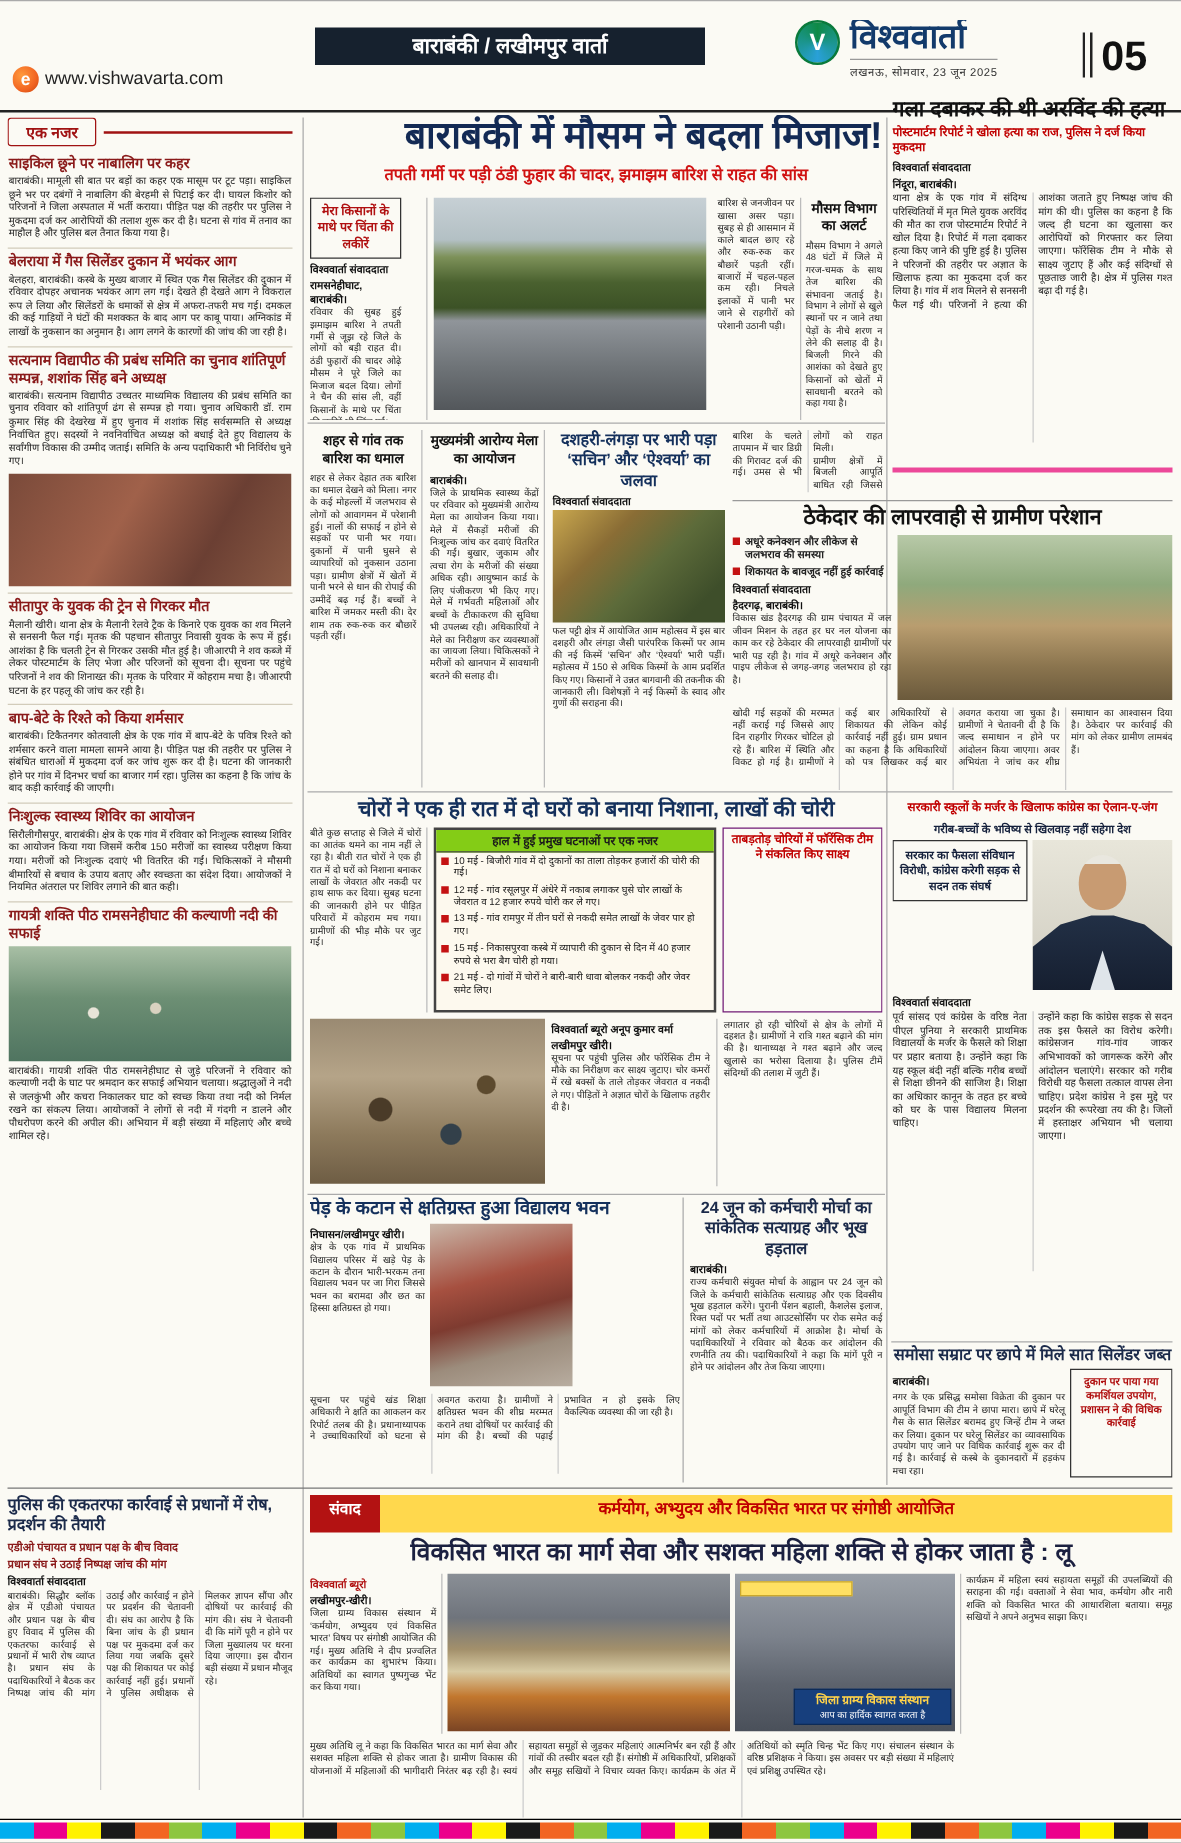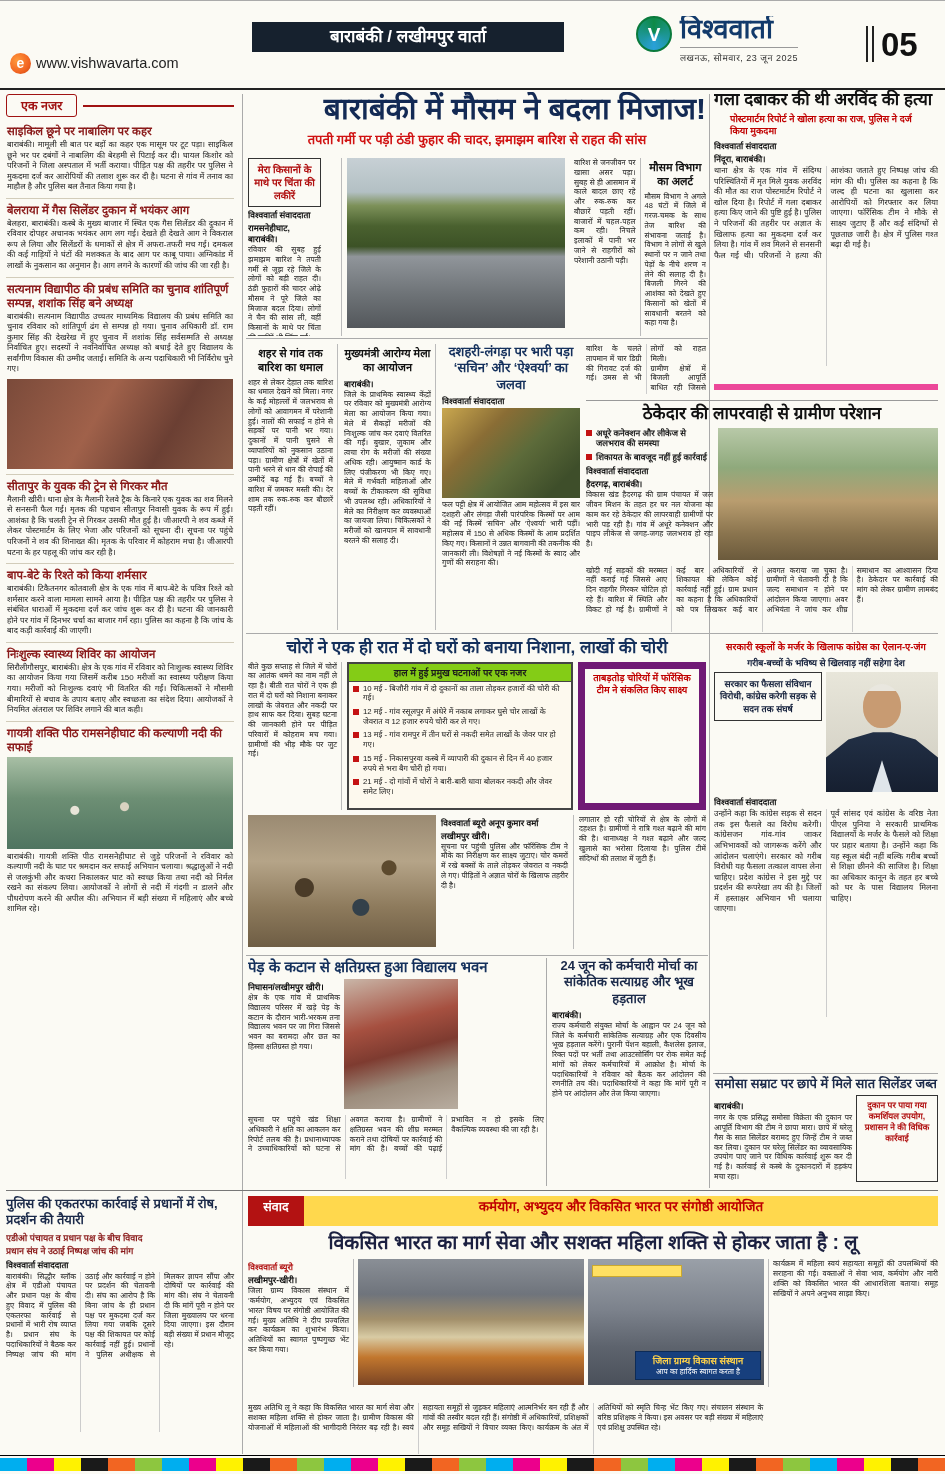--- a/index.html
+++ b/index.html
@@ -49,21 +49,21 @@
   .navy{color:#14305c}
   .mini-h{font-size:11px;font-weight:bold;color:#111;text-align:center;line-height:1.25;margin:3px 0}
   .red-sub{font-size:9.5px;font-weight:bold;color:#c00000;line-height:1.3}
   .note-box{border:1px solid #333;padding:4px 3px;font-size:10px;font-weight:bold;color:#b01010;text-align:center;line-height:1.3}
   .sq{display:inline-block;width:6px;height:6px;background:#c41212;margin-right:4px;flex:0 0 auto;margin-top:2px}
   .bullet-row{display:flex;font-size:8.5px;font-weight:bold;color:#222;line-height:1.25;margin-bottom:3px;text-align:left}
   
   .inc-box{border:2px solid #444;background:#fdf9ee}
   .inc-title{background:#84cc16;border-bottom:1px solid #444;font-size:9.5px;font-weight:bold;text-align:center;padding:2px}
   .inc{display:flex;padding:2px 4px;font-size:7.8px;line-height:1.25;text-align:left}
-  .for-box{border:7px solid #701a75;padding:3px}
+  .for-box{border:1px solid #701a75;padding:3px}
   
   .quote-box{border:1.5px solid #333;padding:5px 4px;font-size:9px;font-weight:bold;text-align:center;color:#15213c;line-height:1.35}
   .punia-photo{background:linear-gradient(#e8e6da,#cfccc0)}
   .pp-face{position:absolute;left:50%;top:12px;width:38px;height:44px;margin-left:-19px;
            border-radius:50% 50% 46% 46%;background:linear-gradient(#e9e7df 0 16%,#c89b72 16%)}
   .pp-suit{position:absolute;bottom:0;left:0;right:0;height:60px;
            background:linear-gradient(#223046,#161f30);
            clip-path:polygon(0 100%,0 42%,20% 12%,42% 0,58% 0,80% 12%,100% 42%,100% 100%)}
   .pp-shirt{position:absolute;bottom:0;left:50%;width:20px;height:32px;margin-left:-10px;
             background:#dfe5ea;clip-path:polygon(50% 0,0 100%,100% 100%)}
@@ -203,23 +203,23 @@
     <div class="byline">विश्ववार्ता संवाददाता</div>
     <div class="photo ph-mango" style="width:100%;height:90px;margin:2px 0"></div>
     <div class="bt7">फल पट्टी क्षेत्र में आयोजित आम महोत्सव में इस बार दशहरी और लंगड़ा जैसी पारंपरिक किस्मों पर आम की नई किस्में ‘सचिन’ और ‘ऐश्वर्या’ भारी पड़ीं। महोत्सव में 150 से अधिक किस्मों के आम प्रदर्शित किए गए। किसानों ने उन्नत बागवानी की तकनीक की जानकारी ली। विशेषज्ञों ने नई किस्मों के स्वाद और गुणों की सराहना की।</div>
   </div>
 
   <div class="abs cols2" style="left:586px;top:344px;width:120px;height:50px">
     <div class="bt7">बारिश के चलते तापमान में चार डिग्री की गिरावट दर्ज की गई। उमस से भी लोगों को राहत मिली।</div>
     <div class="bt7">ग्रामीण क्षेत्रों में बिजली आपूर्ति बाधित रही जिससे लोगों को परेशानी हुई।</div>
   </div>
 
-  <div class="abs" style="left:714px;top:90px;width:224px;height:300px;border-bottom:6px solid #ec4899">
+  <div class="abs" style="left:714px;top:78px;width:224px;height:300px;border-bottom:4px solid #ec4899">
     <div class="art-h1">गला दबाकर की थी अरविंद की हत्या</div>
-    <div class="red-sub" style="margin:3px 16px">पोस्टमार्टम रिपोर्ट ने खोला हत्या का राज, पुलिस ने दर्ज किया मुकदमा</div>
+    <div class="red-sub" style="margin:3px 0">पोस्टमार्टम रिपोर्ट ने खोला हत्या का राज, पुलिस ने दर्ज किया मुकदमा</div>
     <div class="byline">विश्ववार्ता संवाददाता</div>
     <div class="byline">निंदूरा, बाराबंकी।</div>
     <div class="cols2" style="height:200px;margin-top:2px">
       <div class="bt">थाना क्षेत्र के एक गांव में संदिग्ध परिस्थितियों में मृत मिले युवक अरविंद की मौत का राज पोस्टमार्टम रिपोर्ट ने खोल दिया है। रिपोर्ट में गला दबाकर हत्या किए जाने की पुष्टि हुई है। पुलिस ने परिजनों की तहरीर पर अज्ञात के खिलाफ हत्या का मुकदमा दर्ज कर लिया है। गांव में शव मिलने से सनसनी फैल गई थी। परिजनों ने हत्या की आशंका जताते हुए निष्पक्ष जांच की मांग की थी। पुलिस का कहना है कि जल्द ही घटना का खुलासा कर आरोपियों को गिरफ्तार कर लिया जाएगा। फॉरेंसिक टीम ने मौके से साक्ष्य जुटाए हैं और कई संदिग्धों से पूछताछ जारी है। क्षेत्र में पुलिस गश्त बढ़ा दी गई है।</div>
     </div>
   </div>
 
   <div class="abs" style="left:586px;top:400px;width:352px;height:232px;border-top:1px solid #999;padding-top:3px">
     <div class="art-h1" style="text-align:center">ठेकेदार की लापरवाही से ग्रामीण परेशान</div>
     <div style="display:flex;margin-top:4px;height:134px">
@@ -297,22 +297,22 @@
         <div class="quote-box">सरकार का फैसला संविधान विरोधी, कांग्रेस करेगी सड़क से सदन तक संघर्ष</div>
       </div>
       <div class="photo punia-photo" style="width:112px;height:120px;flex:0 0 auto">
         <div class="pp-face"></div>
         <div class="pp-suit"></div>
         <div class="pp-shirt"></div>
       </div>
     </div>
     <div class="byline">विश्ववार्ता संवाददाता</div>
     <div class="cols2" style="height:208px;margin-top:2px">
+      <div class="bt" style="margin-bottom:4px">पूर्व सांसद एवं कांग्रेस के वरिष्ठ नेता पीएल पुनिया ने सरकारी प्राथमिक विद्यालयों के मर्जर के फैसले को शिक्षा पर प्रहार बताया है। उन्होंने कहा कि यह स्कूल बंदी नहीं बल्कि गरीब बच्चों से शिक्षा छीनने की साजिश है। शिक्षा का अधिकार कानून के तहत हर बच्चे को घर के पास विद्यालय मिलना चाहिए।</div>
       <div class="bt">उन्होंने कहा कि कांग्रेस सड़क से सदन तक इस फैसले का विरोध करेगी। कांग्रेसजन गांव-गांव जाकर अभिभावकों को जागरूक करेंगे और आंदोलन चलाएंगे। सरकार को गरीब विरोधी यह फैसला तत्काल वापस लेना चाहिए। प्रदेश कांग्रेस ने इस मुद्दे पर प्रदर्शन की रूपरेखा तय की है। जिलों में हस्ताक्षर अभियान भी चलाया जाएगा।</div>
-      <div class="bt" style="margin-bottom:4px">पूर्व सांसद एवं कांग्रेस के वरिष्ठ नेता पीएल पुनिया ने सरकारी प्राथमिक विद्यालयों के मर्जर के फैसले को शिक्षा पर प्रहार बताया है। उन्होंने कहा कि यह स्कूल बंदी नहीं बल्कि गरीब बच्चों से शिक्षा छीनने की साजिश है। शिक्षा का अधिकार कानून के तहत हर बच्चे को घर के पास विद्यालय मिलना चाहिए।</div>
     </div>
   </div>
 
   <div class="abs" style="left:248px;top:958px;width:296px;height:228px">
     <div class="art-h2 navy">पेड़ के कटान से क्षतिग्रस्त हुआ विद्यालय भवन</div>
     <div style="display:flex;margin-top:3px;height:132px">
       <div style="width:96px;flex:0 0 auto;padding-right:4px">
         <div class="byline">निघासन/लखीमपुर खीरी।</div>
         <div class="bt7">क्षेत्र के एक गांव में प्राथमिक विद्यालय परिसर में खड़े पेड़ के कटान के दौरान भारी-भरकम तना विद्यालय भवन पर जा गिरा जिससे भवन का बरामदा और छत का हिस्सा क्षतिग्रस्त हो गया।</div>
       </div>
@@ -367,21 +367,21 @@
         <div class="pb-strip"></div>
         <div class="pb-banner">
           <div class="pb-b1">जिला ग्राम्य विकास संस्थान</div>
           <div class="pb-b2">आप का हार्दिक स्वागत करता है</div>
         </div>
       </div>
       <div style="flex:1;border-left:1px solid #bbb;padding-left:4px">
         <div class="bt7">कार्यक्रम में महिला स्वयं सहायता समूहों की उपलब्धियों की सराहना की गई। वक्ताओं ने सेवा भाव, कर्मयोग और नारी शक्ति को विकसित भारत की आधारशिला बताया। समूह सखियों ने अपने अनुभव साझा किए।</div>
       </div>
     </div>
-    <div class="cols4" style="height:66px;margin-top:16px">
+    <div class="cols4" style="height:66px;margin-top:5px">
       <div class="bt7">मुख्य अतिथि लू ने कहा कि विकसित भारत का मार्ग सेवा और सशक्त महिला शक्ति से होकर जाता है। ग्रामीण विकास की योजनाओं में महिलाओं की भागीदारी निरंतर बढ़ रही है। स्वयं सहायता समूहों से जुड़कर महिलाएं आत्मनिर्भर बन रही हैं और गांवों की तस्वीर बदल रही हैं। संगोष्ठी में अधिकारियों, प्रशिक्षकों और समूह सखियों ने विचार व्यक्त किए। कार्यक्रम के अंत में अतिथियों को स्मृति चिन्ह भेंट किए गए। संचालन संस्थान के वरिष्ठ प्रशिक्षक ने किया। इस अवसर पर बड़ी संख्या में महिलाएं एवं प्रशिक्षु उपस्थित रहे।</div>
     </div>
   </div>
 
   <div class="abs" style="left:0;top:1455px;width:945px;height:1px;background:#000"></div>
   <div class="abs colorbar" style="left:0;top:1458px;width:945px;height:13px"></div>
 
 </div>
 
 </body></html>

